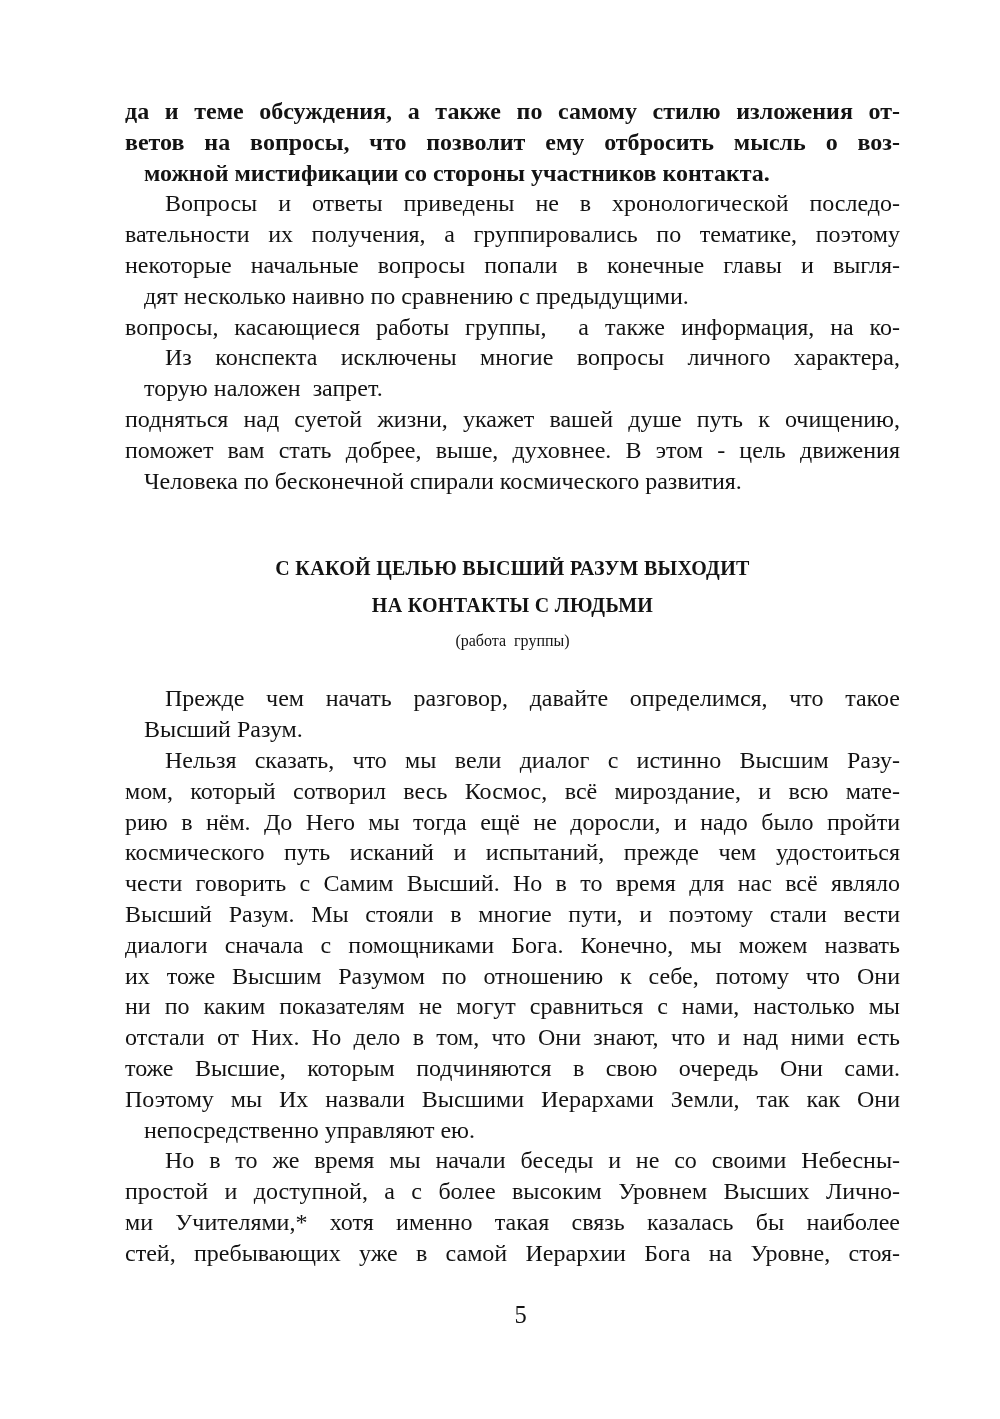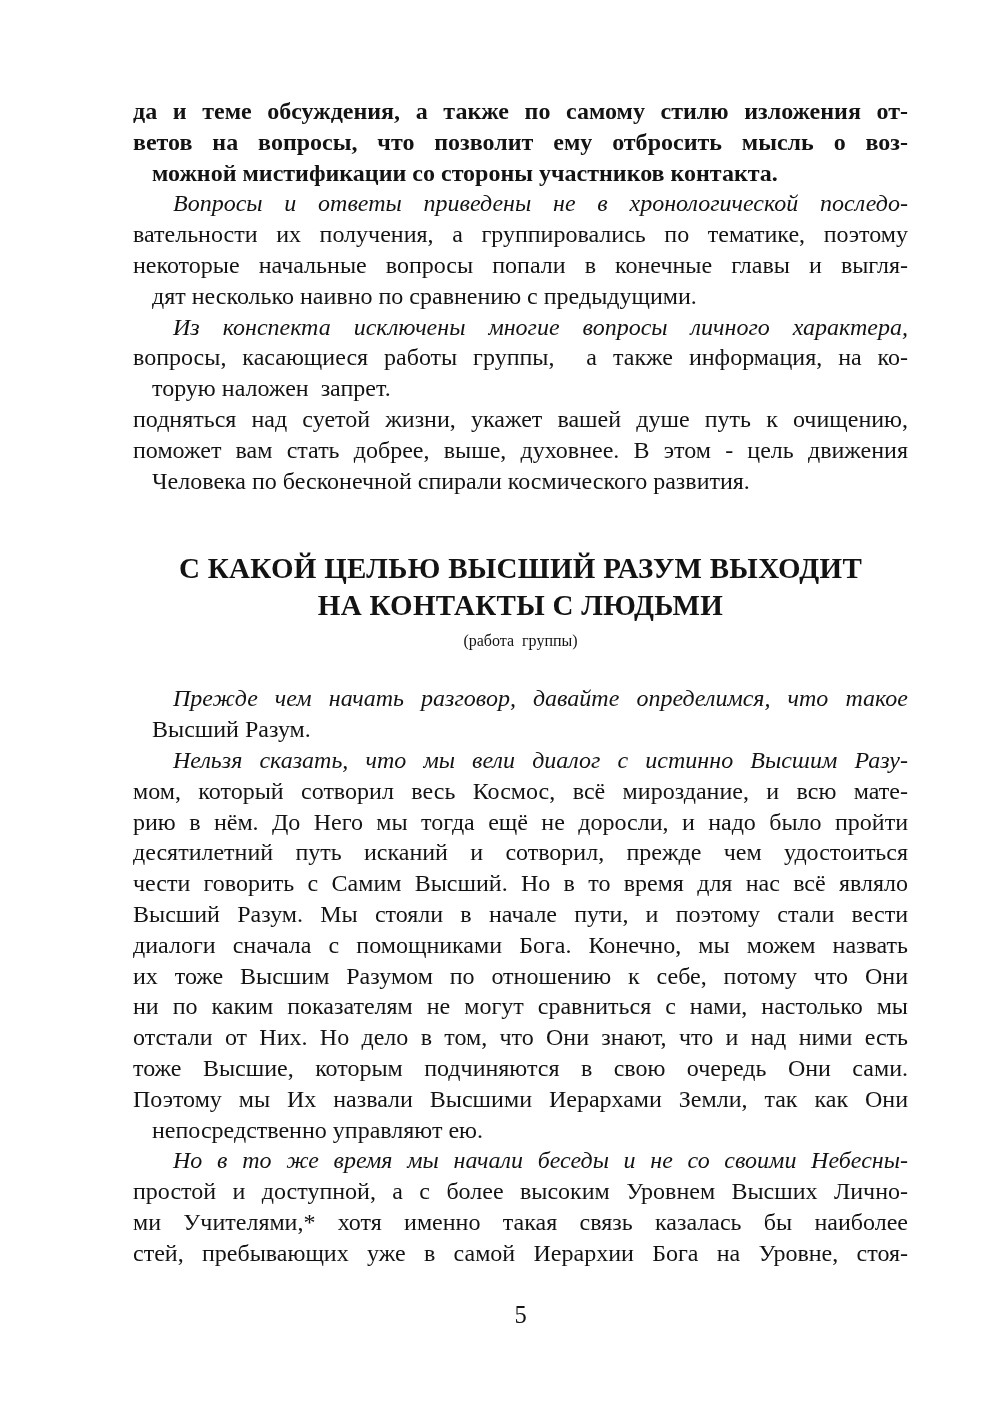--- a/index.html
+++ b/index.html
@@ -11,46 +11,45 @@
     position: relative;
     width: 1000px;
     height: 1419px;
     background: #ffffff;
     font-family: "Liberation Serif", serif;
     color: #131313;
     overflow: hidden;
   }
   .text-block {
     position: absolute;
-    left: 133px;
+    left: 125px;
     top: 96px;
     width: 775px;
   }
   .para .line {
     font-size: 24px;
     line-height: 30.8px;
     text-align: justify;
     text-align-last: justify;
     text-justify: inter-word;
   }
   .para .line.first {
     text-indent: 40px;
-    font-style: italic;
   }
   .para .line.last {
     text-align-last: left;
     margin-left: 19px;
   }
   .para.bold .line {
     font-weight: bold;
   }
   .heading {
     margin: 54px 0 0 0;
     font-weight: bold;
-    font-size: 29px;
+    font-size: 20px;
     line-height: 37px;
     text-align: center;
     letter-spacing: 0.3px;
   }
   .subheading {
     font-size: 16px;
     line-height: 33px;
     text-align: center;
   }
   .para.after-heading {
@@ -79,22 +78,22 @@
     </div>
 
     <div class="para">
       <div class="line first">Вопросы и ответы приведены не в хронологической последо-</div>
       <div class="line">вательности их получения, а группировались по тематике, поэтому</div>
       <div class="line">некоторые начальные вопросы попали в конечные главы и выгля-</div>
       <div class="line last">дят несколько наивно по сравнению с предыдущими.</div>
     </div>
 
     <div class="para">
+      <div class="line">вопросы, касающиеся работы группы,&nbsp; а также информация, на ко-</div>
       <div class="line first">Из конспекта исключены многие вопросы личного характера,</div>
-      <div class="line">вопросы, касающиеся работы группы,&nbsp; а также информация, на ко-</div>
       <div class="line last">торую наложен&nbsp; запрет.</div>
     </div>
 
     <div class="para">
       <div class="line">подняться над суетой жизни, укажет вашей душе путь к очищению,</div>
       <div class="line">поможет вам стать добрее, выше, духовнее. В этом - цель движения</div>
       <div class="line last">Человека по бесконечной спирали космического развития.</div>
     </div>
 
     <div class="heading">
@@ -106,23 +105,23 @@
 
     <div class="para after-heading">
       <div class="line first">Прежде чем начать разговор, давайте определимся, что такое</div>
       <div class="line last">Высший Разум.</div>
     </div>
 
     <div class="para">
       <div class="line first">Нельзя сказать, что мы вели диалог с истинно Высшим Разу-</div>
       <div class="line">мом, который сотворил весь Космос, всё мироздание, и всю мате-</div>
       <div class="line">рию в нём. До Него мы тогда ещё не доросли, и надо было пройти</div>
-      <div class="line">десятилетний путь исканий и сотворил, прежде чем удостоиться</div>
+      <div class="line">космического путь исканий и испытаний, прежде чем удостоиться</div>
       <div class="line">чести говорить с Самим Высший. Но в то время для нас всё являло</div>
-      <div class="line">Высший Разум. Мы стояли в начале пути, и поэтому стали вести</div>
+      <div class="line">Высший Разум. Мы стояли в многие пути, и поэтому стали вести</div>
       <div class="line">диалоги сначала с помощниками Бога. Конечно, мы можем назвать</div>
       <div class="line">их тоже Высшим Разумом по отношению к себе, потому что Они</div>
       <div class="line">ни по каким показателям не могут сравниться с нами, настолько мы</div>
       <div class="line">отстали от Них. Но дело в том, что Они знают, что и над ними есть</div>
       <div class="line">тоже Высшие, которым подчиняются в свою очередь Они сами.</div>
       <div class="line">Поэтому мы Их назвали Высшими Иерархами Земли, так как Они</div>
       <div class="line last">непосредственно управляют ею.</div>
     </div>
 
     <div class="para">

